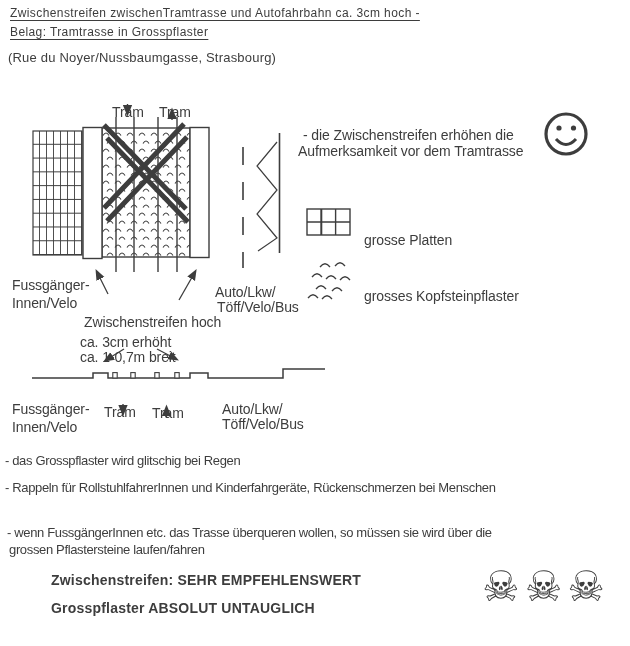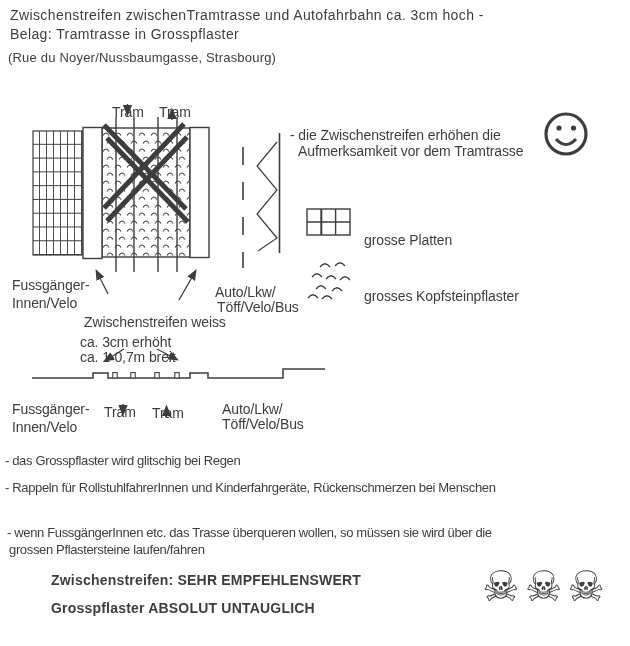--- a/index.html
+++ b/index.html
@@ -3,21 +3,21 @@
 <meta charset="utf-8">
 <style>
   :root { --ink: #3d3d3d; }
   html,body { margin:0; padding:0; background:#ffffff; }
   .page {
     position:relative; width:630px; height:646px; overflow:hidden;
     background:#ffffff; color:var(--ink);
     font-family:"Liberation Sans", sans-serif;
   }
   .abs { position:absolute; white-space:nowrap; line-height:1.15; }
-  .title { font-size:14px; letter-spacing:.4px; text-underline-offset:3px; }
+  .title { font-size:12px; letter-spacing:.4px; text-decoration:underline; text-underline-offset:3px; }
   .sub   { font-size:13px; letter-spacing:.2px; }
   .lbl   { font-size:14px; letter-spacing:-.1px;margin-top:16px; }
   .note  { font-size:13px; letter-spacing:-.35px; }
   .conc  { font-size:14px; font-weight:bold; letter-spacing:.2px; }
   .skulls { display:flex; gap:5px; font-size:42px; line-height:1; color:var(--ink); }
   svg.art { position:absolute; left:0; top:0; }
 </style>
 </head>
 <body>
 
@@ -92,33 +92,33 @@
     </g>
   </svg>
 
   <div class="abs title" style="left:10px;top:7px">Zwischenstreifen zwischenTramtrasse und Autofahrbahn ca. 3cm hoch -</div>
   <div class="abs title" style="left:10px;top:26px">Belag: Tramtrasse in Grosspflaster</div>
   <div class="abs sub" style="left:8px;top:51px">(Rue du Noyer/Nussbaumgasse, Strasbourg)</div>
 
   <div class="abs lbl" style="left:112px;top:88px">Tram</div>
   <div class="abs lbl" style="left:159px;top:88px">Tram</div>
 
-  <div class="abs lbl" style="left:290px;top:111px">- die Zwischenstreifen erhöhen die</div>
+  <div class="abs lbl" style="left:303px;top:111px">- die Zwischenstreifen erhöhen die</div>
   <div class="abs lbl" style="left:298px;top:127px">Aufmerksamkeit vor dem Tramtrasse</div>
 
   <div class="abs lbl" style="left:364px;top:216px">grosse Platten</div>
   <div class="abs lbl" style="left:364px;top:272px">grosses Kopfsteinpflaster</div>
 
   <div class="abs lbl" style="left:12px;top:261px">Fussgänger-</div>
   <div class="abs lbl" style="left:12px;top:279px">Innen/Velo</div>
 
   <div class="abs lbl" style="left:215px;top:268px">Auto/Lkw/</div>
   <div class="abs lbl" style="left:217px;top:283px">Töff/Velo/Bus</div>
 
-  <div class="abs lbl" style="left:84px;top:298px">Zwischenstreifen weiss</div>
+  <div class="abs lbl" style="left:84px;top:298px">Zwischenstreifen hoch</div>
   <div class="abs lbl" style="left:80px;top:318px">ca. 3cm erhöht</div>
   <div class="abs lbl" style="left:80px;top:333px">ca. 1-0,7m breit</div>
 
   <div class="abs lbl" style="left:12px;top:385px">Fussgänger-</div>
   <div class="abs lbl" style="left:12px;top:403px">Innen/Velo</div>
   <div class="abs lbl" style="left:104px;top:388px">Tram</div>
   <div class="abs lbl" style="left:152px;top:389px">Tram</div>
   <div class="abs lbl" style="left:222px;top:385px">Auto/Lkw/</div>
   <div class="abs lbl" style="left:222px;top:400px">Töff/Velo/Bus</div>
 

